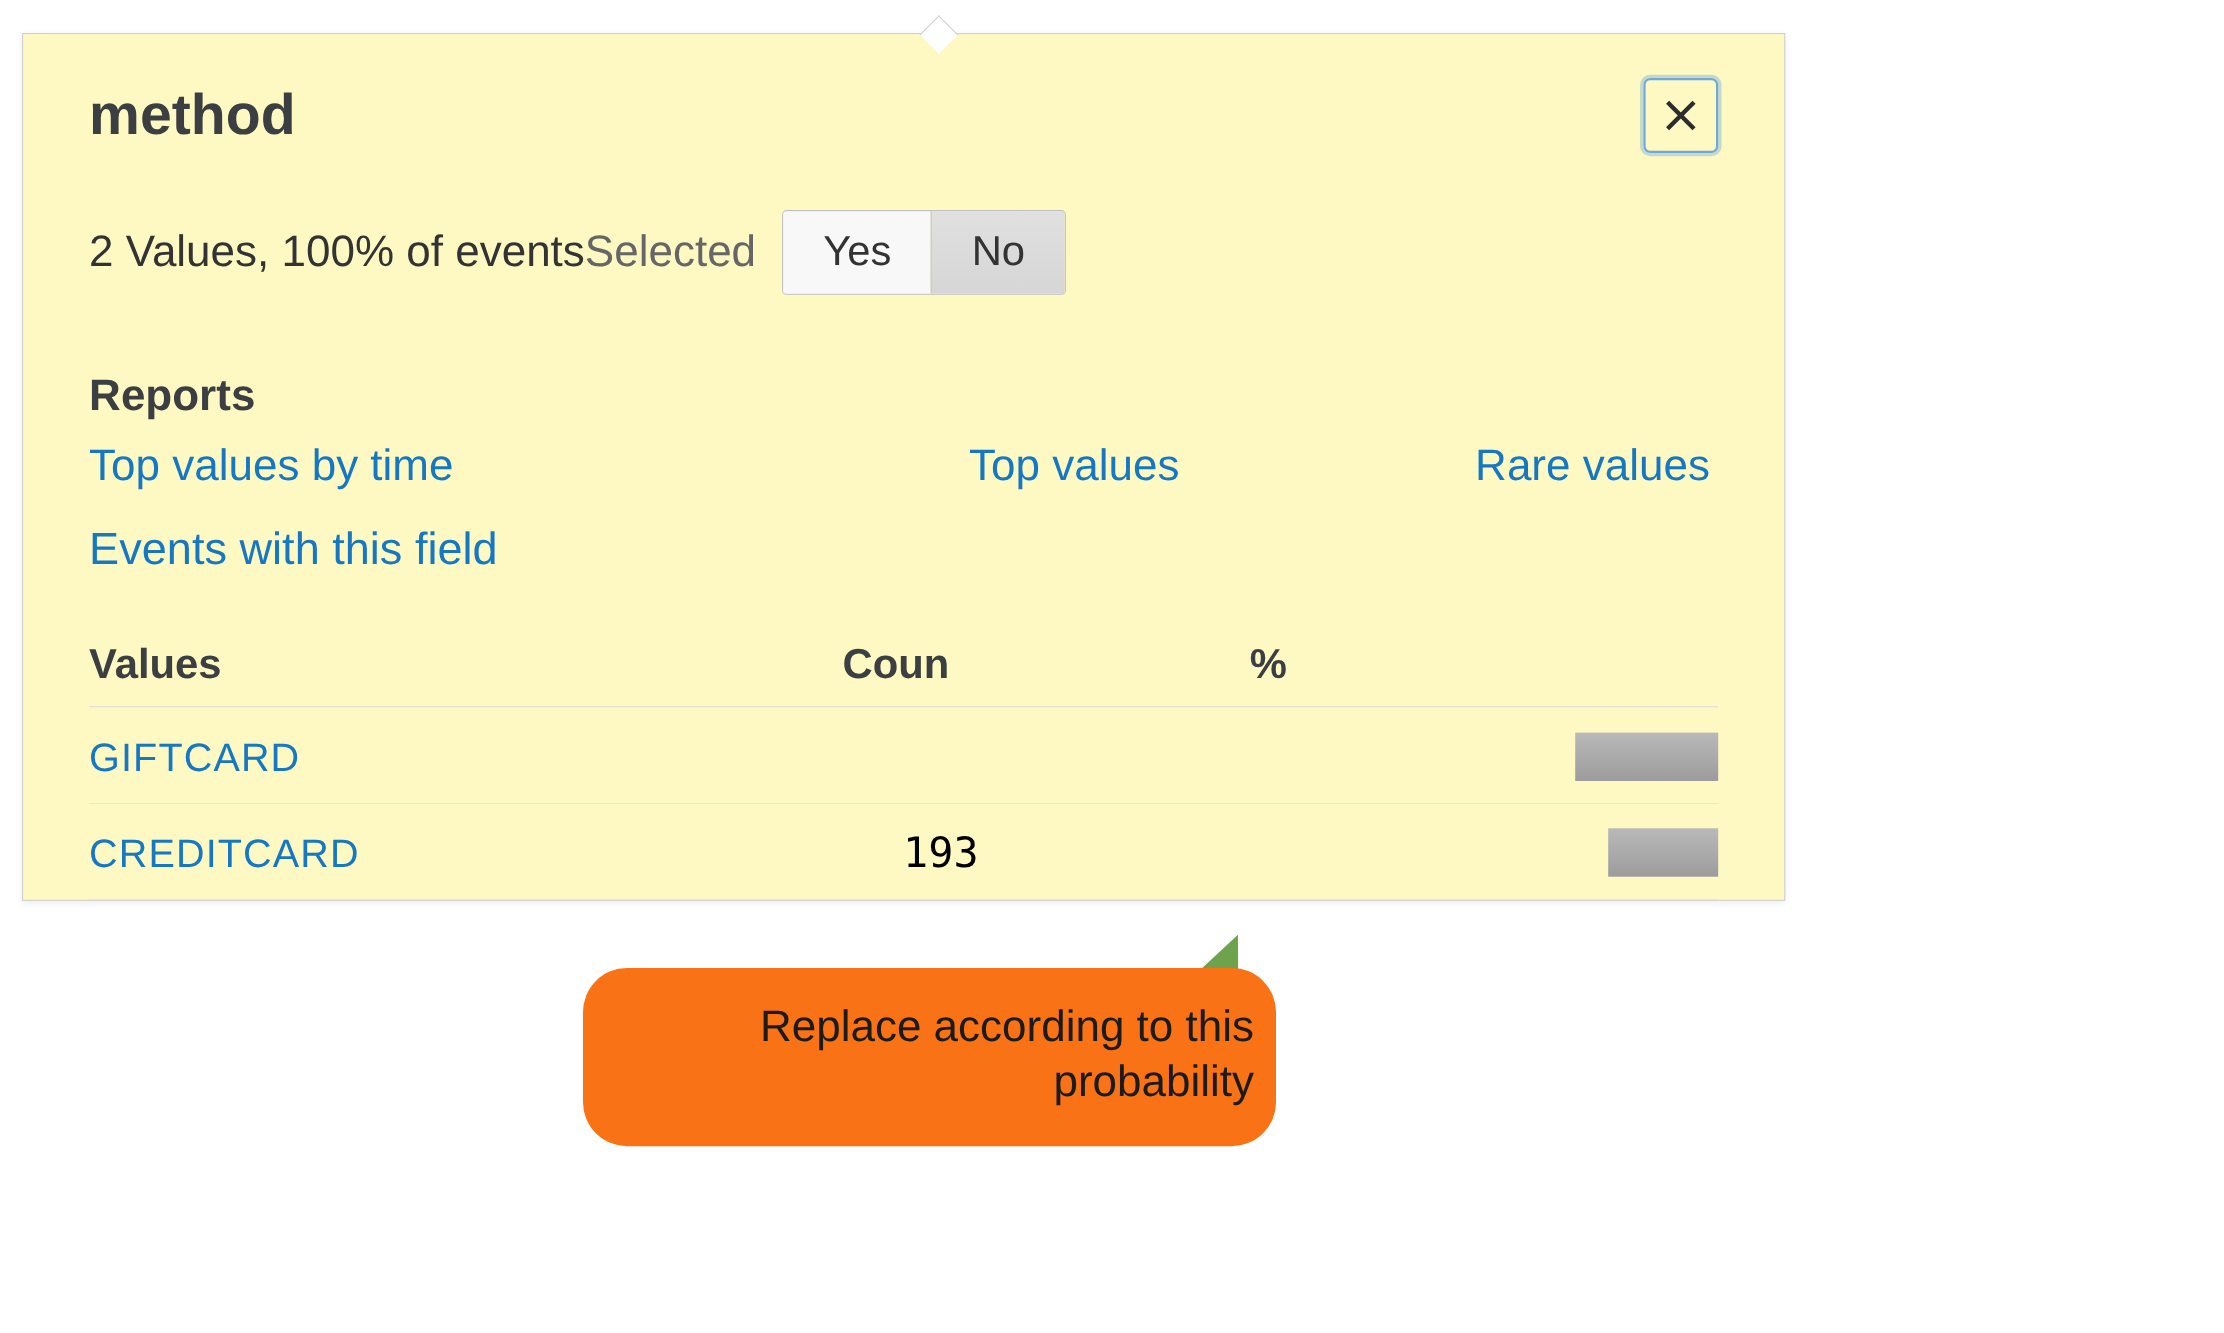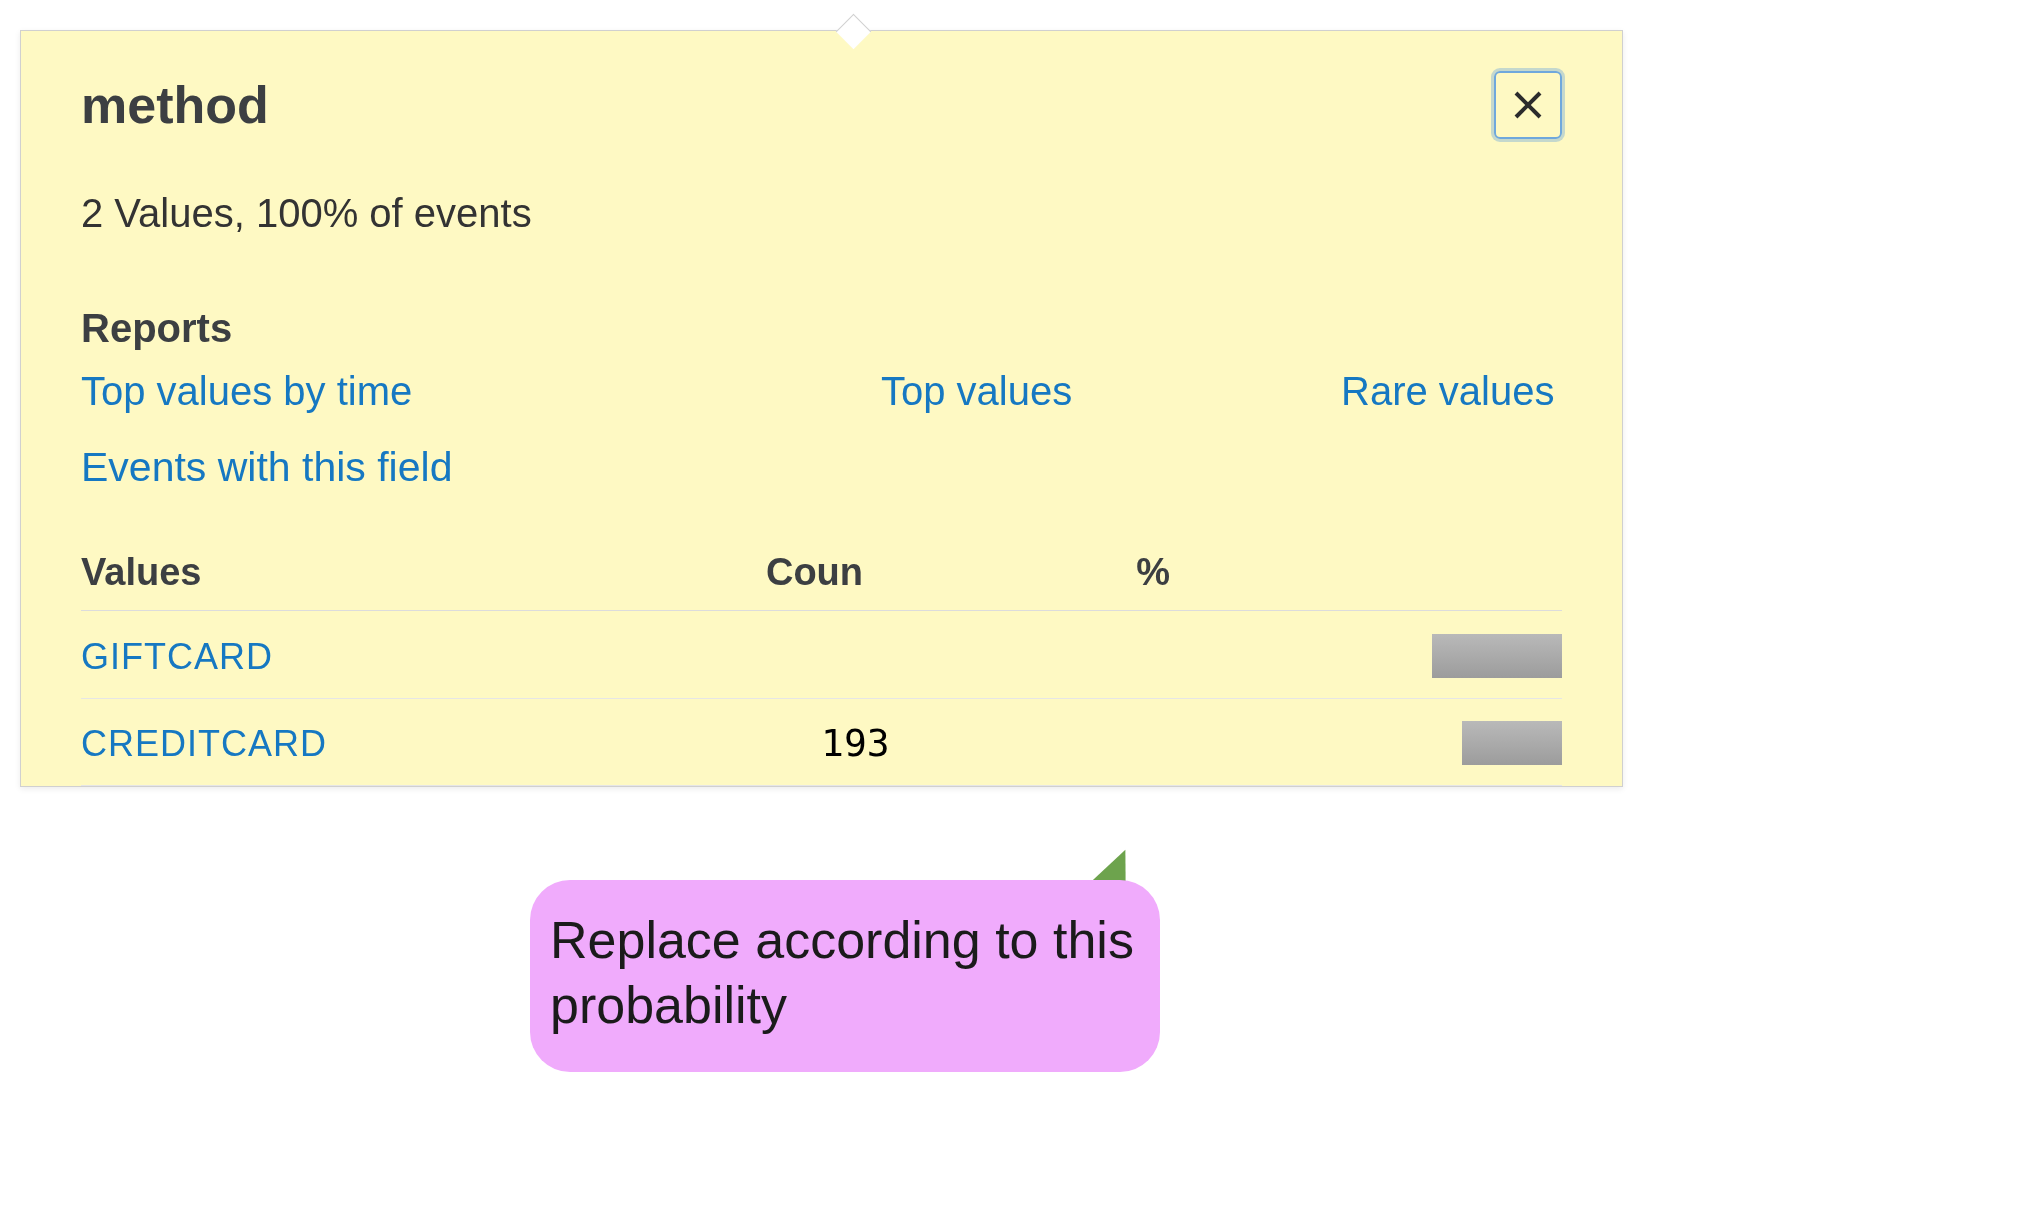--- a/index.html
+++ b/index.html
@@ -145,24 +145,24 @@
     display: inline-block;
     vertical-align: middle;
   }
 
   
   .callout {
     position: absolute;
     top: 880px;
     left: 530px;
     width: 630px;
-    background: #f0abfc;
+    background: #f97316;
     color: #1b1b1b;
-    font-size: 52px;
-    text-align: left;
+    font-size: 40px;
+    text-align: right;
     padding: 28px 20px 34px 20px;
     border-radius: 40px;
     line-height: 1.25;
     box-sizing: border-box;
   }
   .callout-tail {
     position: absolute;
     top: 830px;
     left: 1050px;
     width: 0; height: 0;
@@ -184,20 +184,27 @@
     <div class="close-btn">
       <svg viewBox="0 0 32 32">
         <line x1="4" y1="4" x2="28" y2="28"></line>
         <line x1="28" y1="4" x2="4" y2="28"></line>
       </svg>
     </div>
   </div>
 
   <div class="subrow">
     <div>2 Values, 100% of events</div>
+    <div class="selected-group">
+      <span>Selected</span>
+      <div class="toggle">
+        <div>Yes</div>
+        <div class="active">No</div>
+      </div>
+    </div>
   </div>
 
   <div class="section-head">Reports</div>
   <div class="links-row">
     <a class="link link2">Top values by time</a>
     <a class="link link1">Top values</a>
     <a class="link link3">Rare values</a>
   </div>
   <div class="links-row2">
     <a class="link">Events with this field</a>

